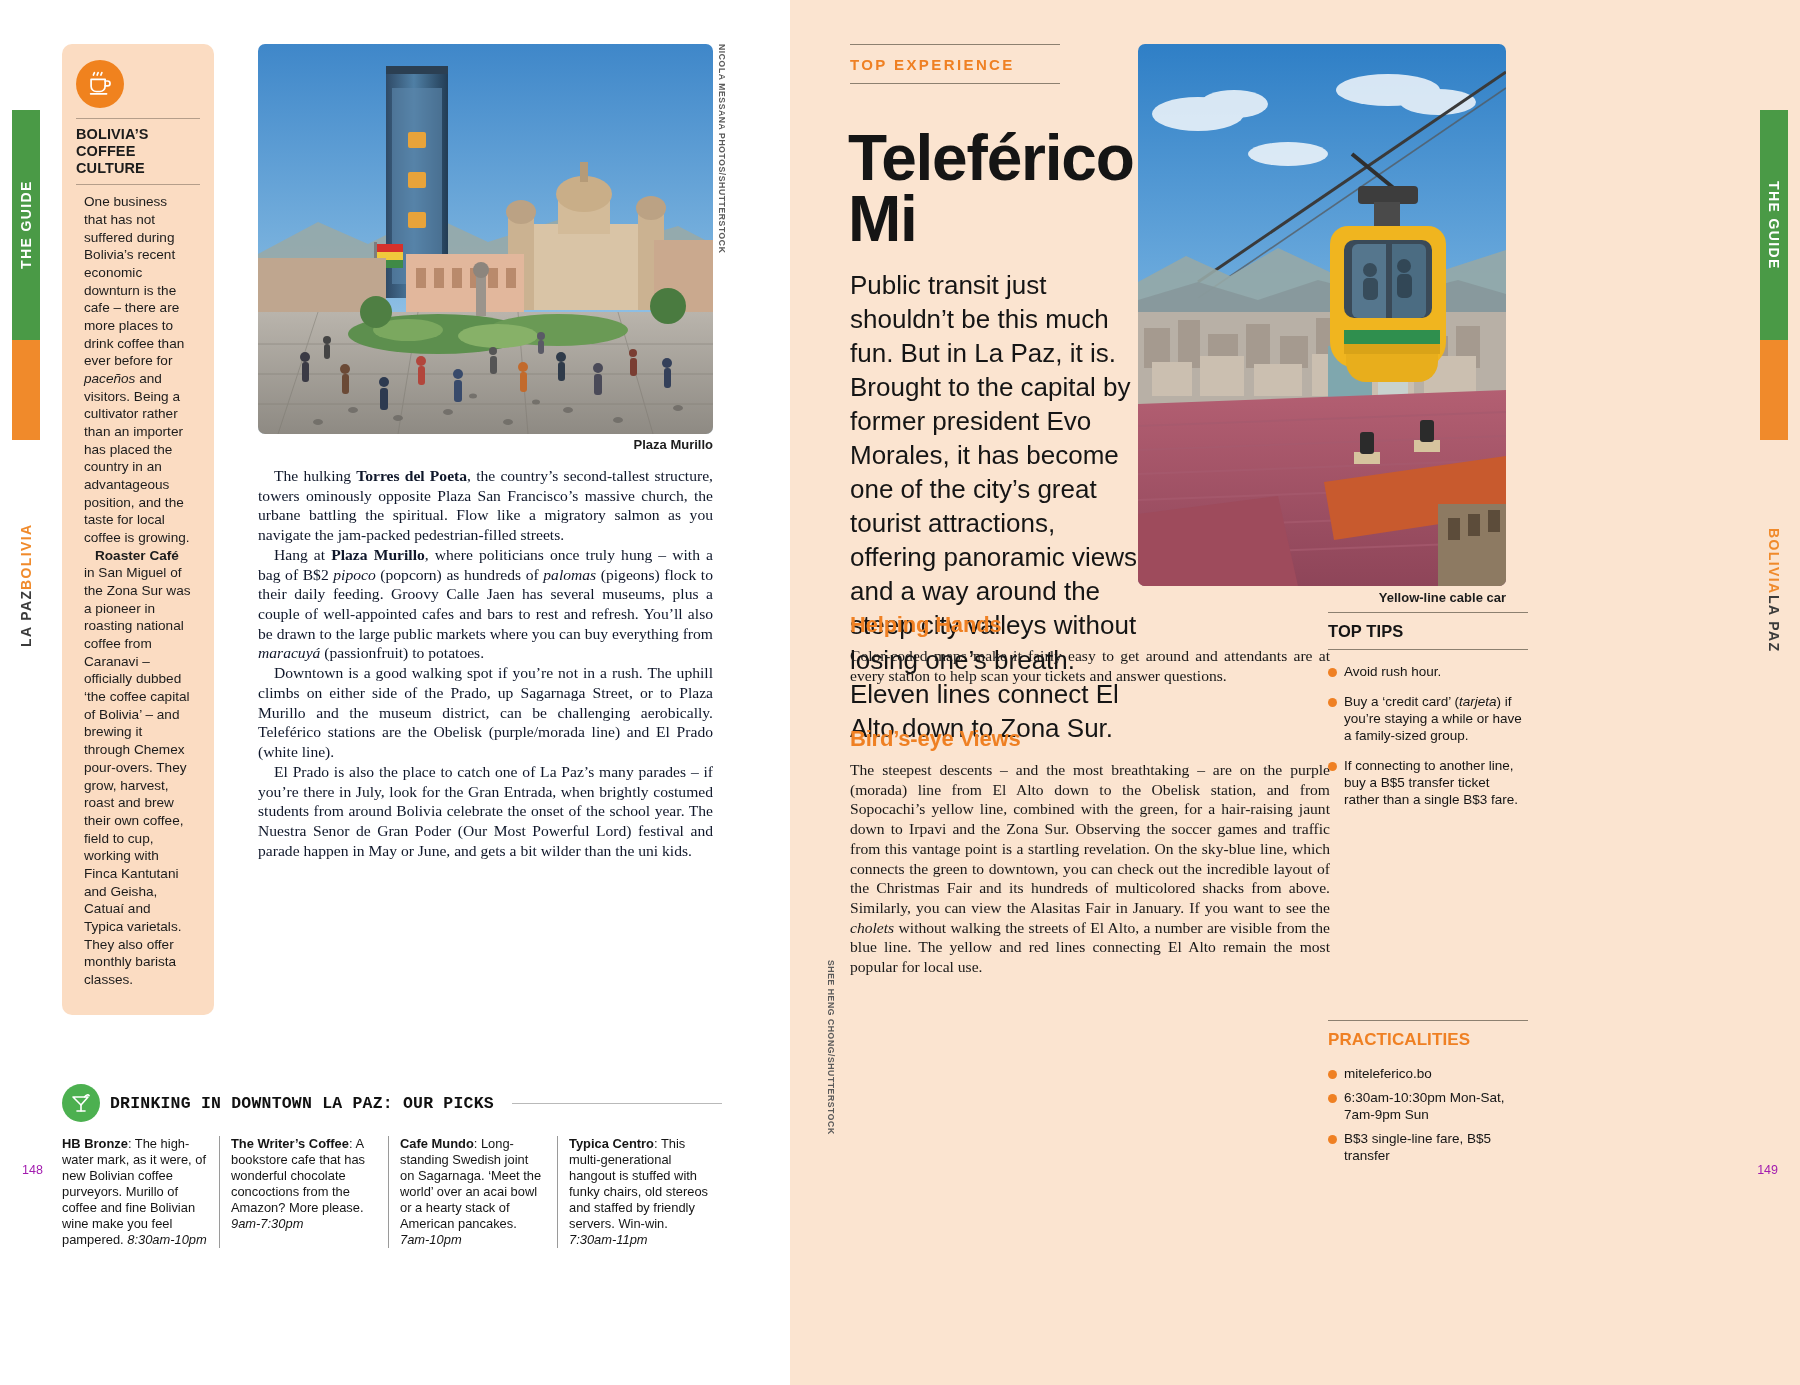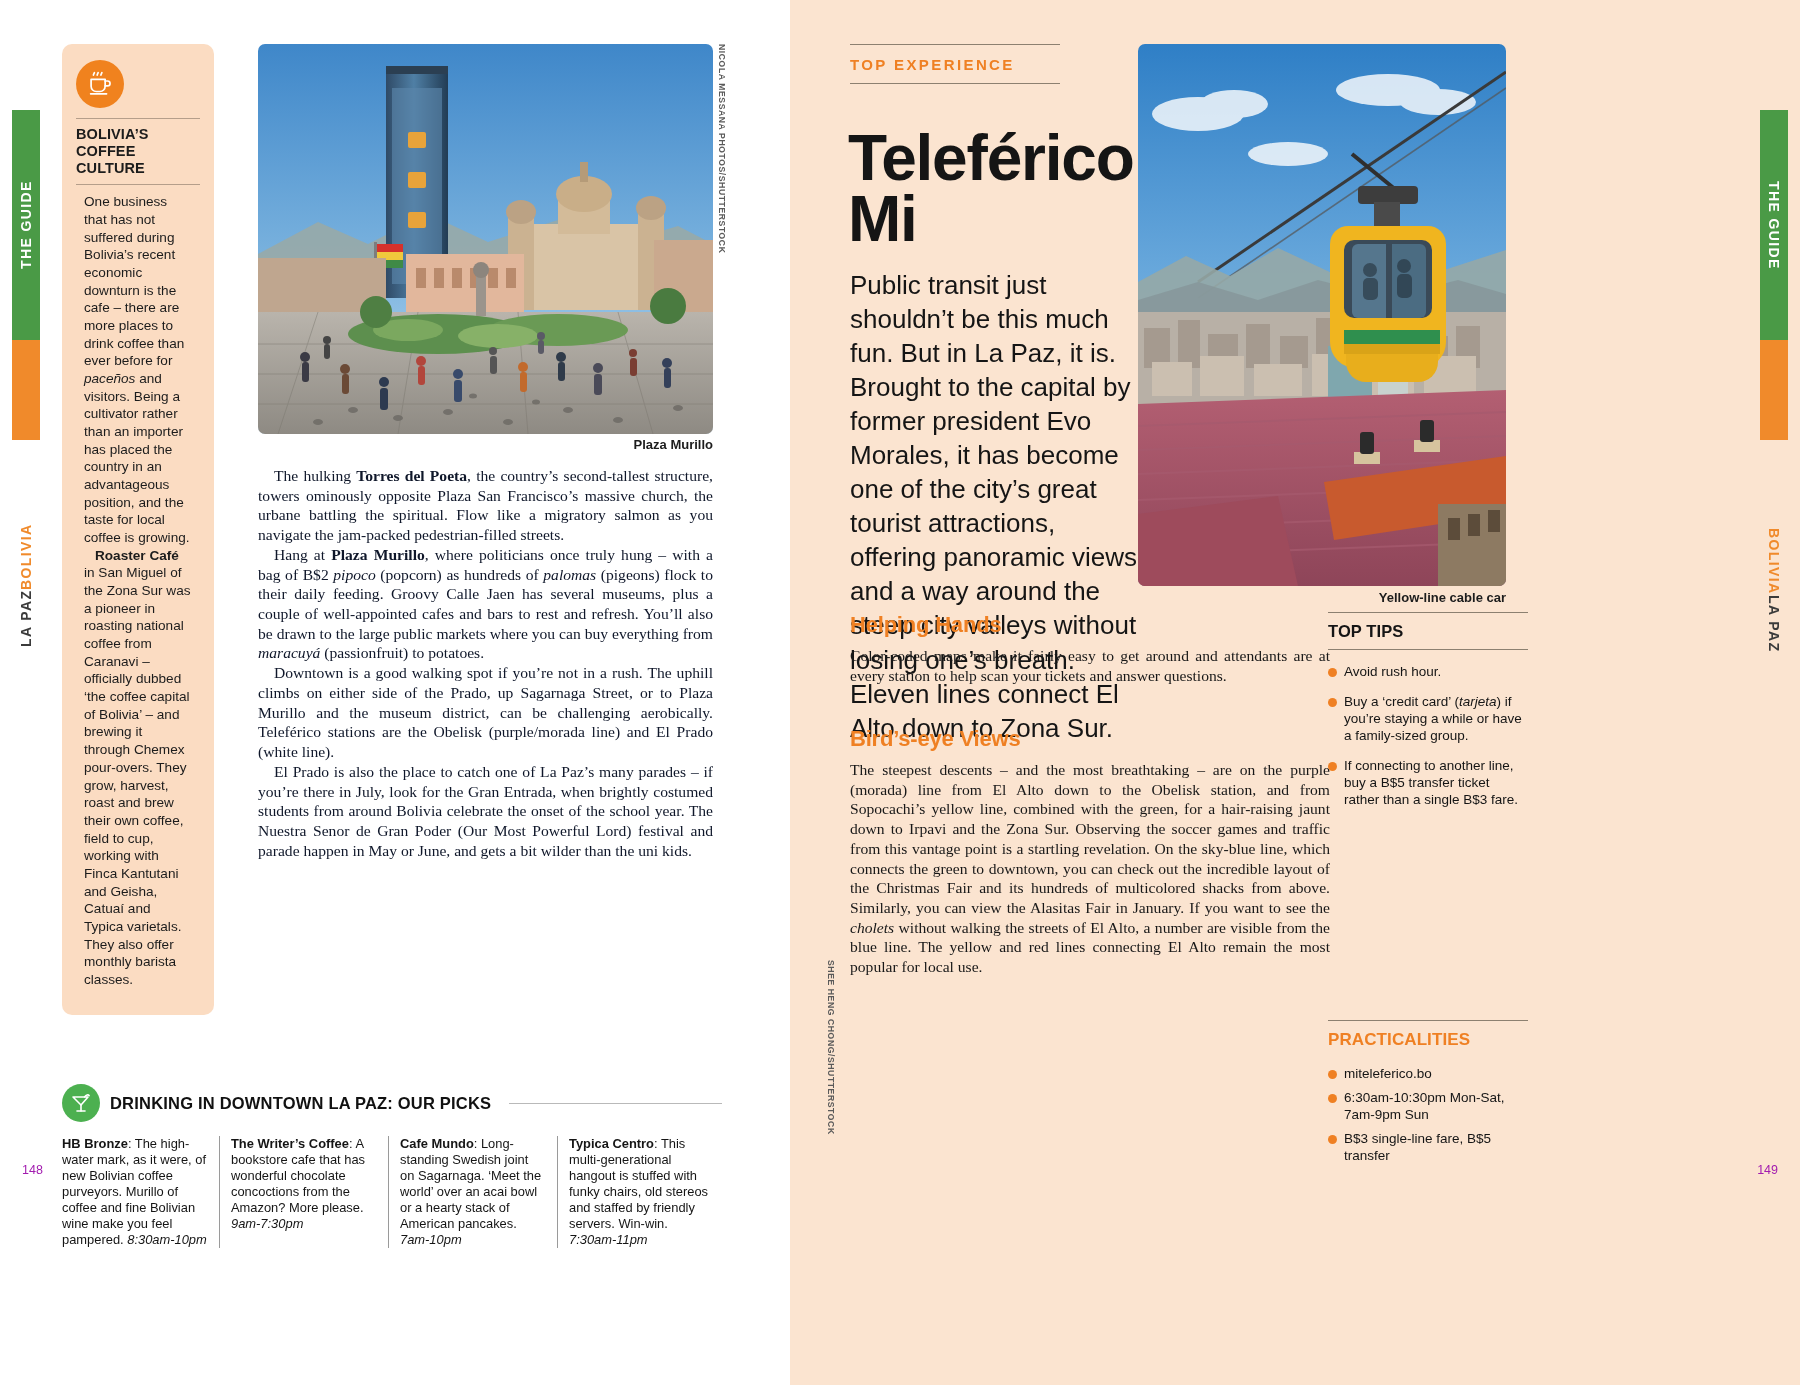--- a/index.html
+++ b/index.html
@@ -98,21 +98,21 @@
   }
   .serif-col p{margin:0;text-indent:16px;}
   .serif-col p.first{text-indent:16px;}
   .serif-col b{font-weight:700;}
   .serif-col i{font-style:italic;margin-top:32px;}
 
   
   .picks-head{position:absolute;left:0;top:1084px;width:660px;display:flex;align-items:center;gap:10px;}
   .picks-icon{width:38px;height:38px;border-radius:50%;background:#4cb050;display:flex;align-items:center;justify-content:center;flex:0 0 38px;}
   .picks-icon svg{width:24px;height:24px;}
-  .picks-title{font-size:16.5px;font-weight:700;color:#111;letter-spacing:.2px;white-space:nowrap;}
+  .picks-title{font-size:16.5px;font-weight:700;color:#111;letter-spacing:.2px;white-space:nowrap;font-family:Liberation Mono, monospace;}
   .picks-rule{flex:1;height:1px;background:#b9b9b9;margin-left:8px;}
   .picks-row{
     position:absolute;left:0;top:1136px;width:660px;display:flex;
   }
   .pick-cell{
     flex:1;padding:0 12px 0 0;font-size:12.9px;line-height:1.24;color:#151515;
     border-right:1px solid #9a9a9a;margin-right:11px;
     box-sizing:border-box;
   }
   .pick-cell:last-child{border-right:none;margin-right:8px;padding-right:0;}

